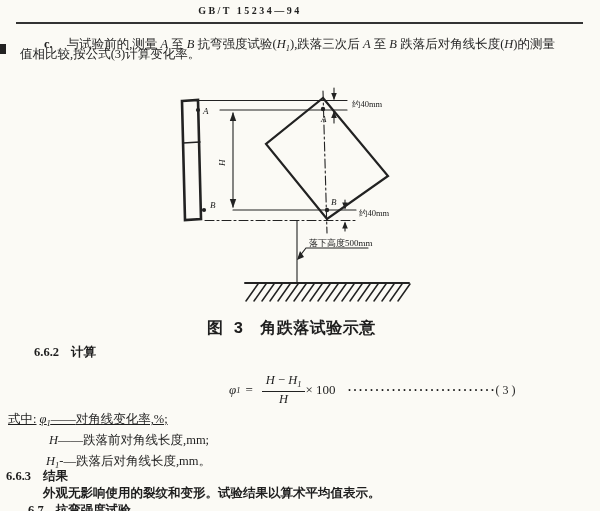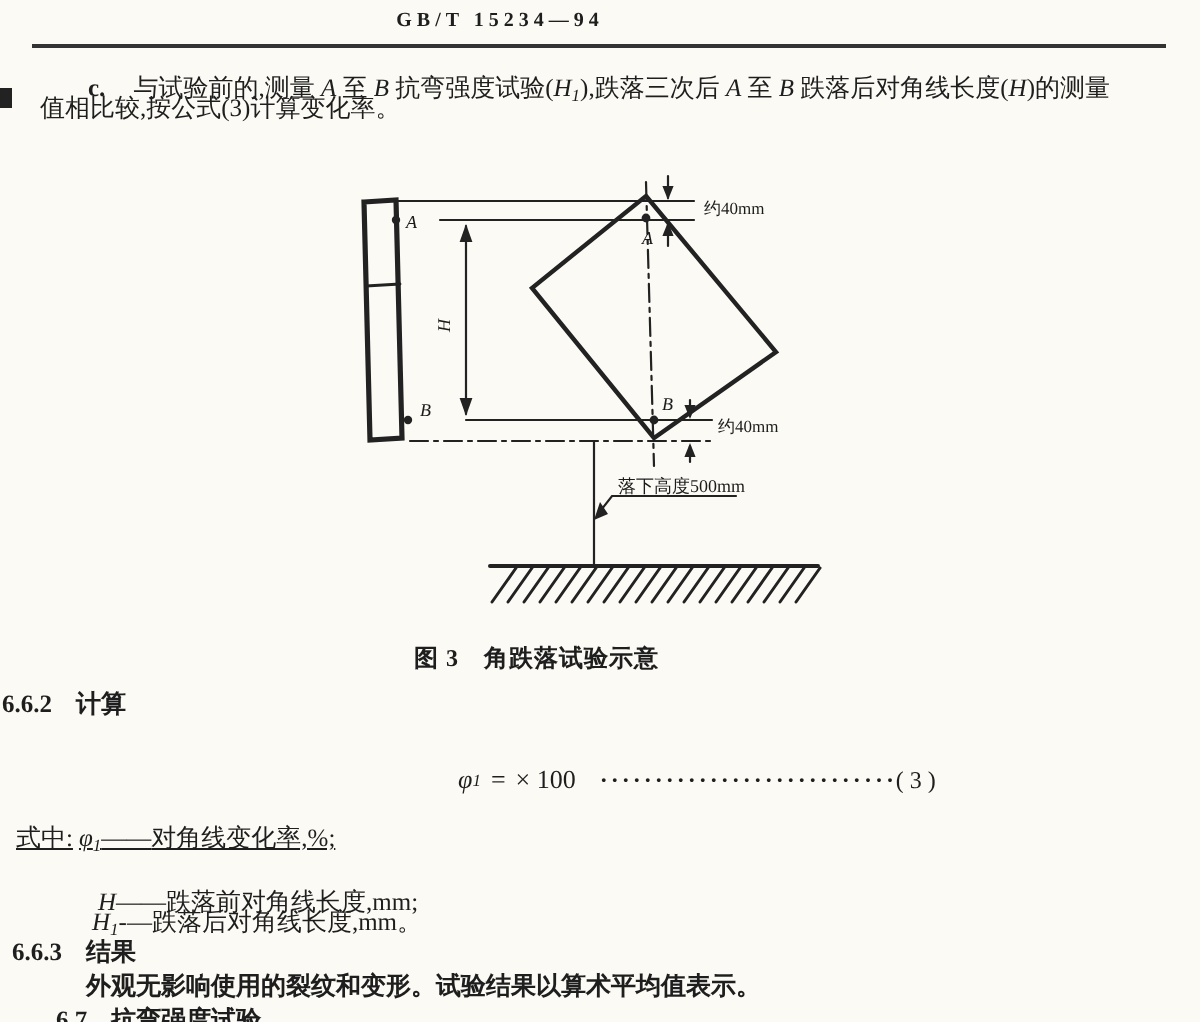--- a/index.html
+++ b/index.html
@@ -74,39 +74,43 @@
     <text x="331" y="205">B</text>
     <text transform="translate(225,166) rotate(-90)">H</text>
   </g>
   <g font-size="8.5" fill="#1b1b1b">
     <text x="352" y="107">约40mm</text>
     <text x="359" y="216">约40mm</text>
     <text x="309" y="246" font-size="9">落下高度500mm</text>
   </g>
 </svg>
 
-<div class="t b" style="left:207px;top:322px;font-size:12px;letter-spacing:0.5px;">图 3　角跌落试验示意</div>
+<div class="t b" style="left:207px;top:322px;font-size:16px;letter-spacing:0.5px;font-family:Liberation Mono, monospace;">图 3　角跌落试验示意</div>
 
-<div class="t b" style="left:1px;top:345px;">
+<div class="t b" style="left:34px;top:345px;">
   <span>6.6.2</span><span class="gap"></span><span>计算</span>
 </div>
 
 <div class="t" style="left:229px;top:375px;height:30px;display:flex;align-items:center;font-size:13px;">
   <span class="v">φ</span>
     <span class="v sub">1</span>
   <span style="margin:0 5px;">=</span>
+  <span class="frac">
+    <span class="fnum"><span class="v">H</span><span style="white-space:pre;"> − </span><span class="v">H</span><span class="v sub">1</span></span>
+    <span class="fden v">H</span>
+  </span>
   <span style="margin-left:0;">× 100</span>
   <span class="dots">········································</span>
   <span style="font-size:12px;">( 3 )</span>
 </div>
 
 <div class="t" style="left:8px;top:412px;text-decoration:underline;">
   <span>式中:</span><span class="v" style="margin-left:3px;">φ</span><span class="v sub">1</span><span>——</span><span>对角线变化率,%;</span>
 </div>
-<div class="t" style="left:49px;top:433px;margin-top:11px;">
+<div class="t" style="left:49px;top:433px;">
   <span class="v">H</span><span>——</span><span>跌落前对角线长度,mm;</span>
 </div>
 <div class="t" style="left:46px;top:454px;">
   <span class="v">H</span><span class="v sub">1</span><span>-—</span><span>跌落后对角线长度,mm。</span>
 </div>
 
 <div class="t b" style="left:6px;top:469px;">
   <span>6.6.3</span><span class="gap"></span><span>结果</span>
 </div>
 <div class="t" style="left:43px;top:486px;font-weight:bold;">外观无影响使用的裂纹和变形。试验结果以算术平均值表示。</div>

